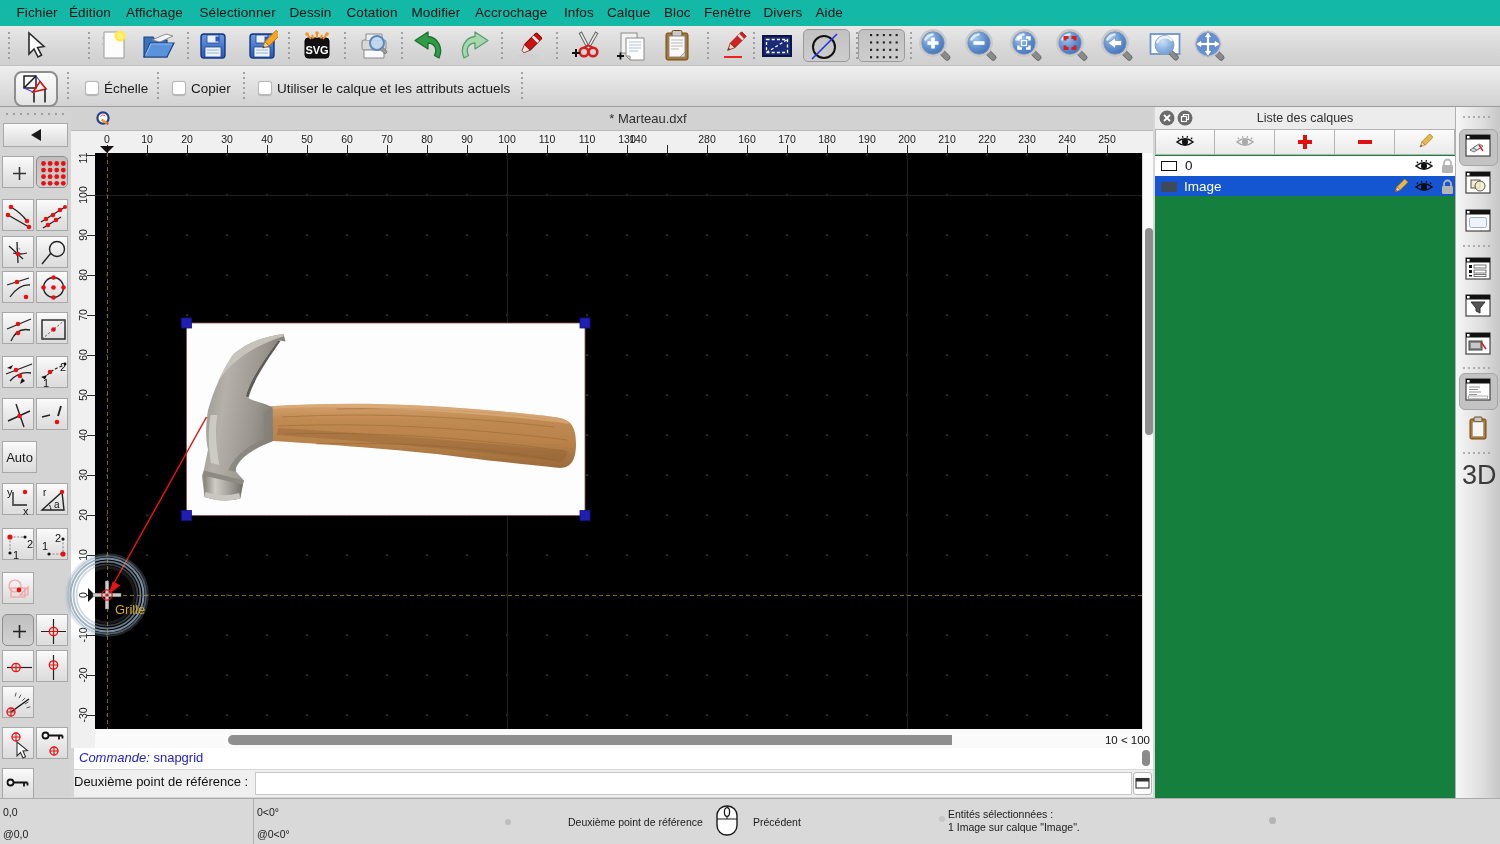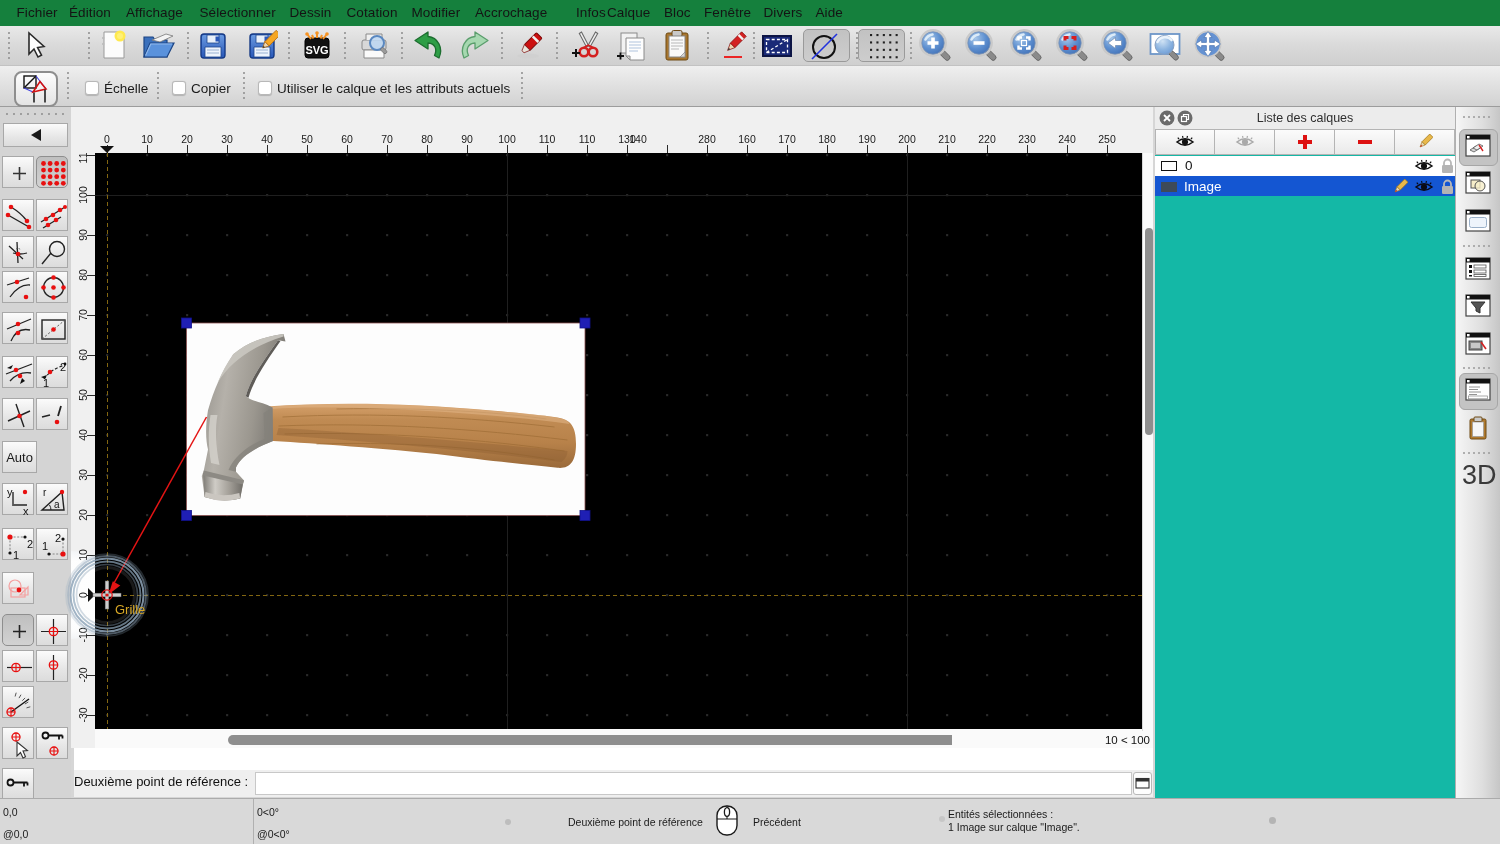--- a/index.html
+++ b/index.html
@@ -1,18 +1,18 @@
 <!DOCTYPE html>
 <html><head><meta charset="utf-8"><style>
 
 * { margin:0; padding:0; box-sizing:border-box; }
 html,body { width:1500px; height:844px; overflow:hidden; }
 body { font-family:"Liberation Sans", sans-serif; position:relative; background:#d6d6d6; }
 .abs { position:absolute; }
-#menubar { left:0; top:0; width:1500px; height:26px; background:#15803d; }
+#menubar { left:0; top:0; width:1500px; height:26px; background:#14b8a6; }
 #menubar span { position:absolute; top:5px; font-size:13.5px; color:#141414; letter-spacing:0.1px; }
 #tb1 { left:0; top:26px; width:1500px; height:80px;
   background:linear-gradient(#e9e9e9, #dadada 48%, #cfcfcf); border-bottom:1px solid #c2c2c2; }
 #tb1 .ico { position:absolute; }
 #tb1 i, #tb2row i, .dock i { position:absolute; width:1.8px; height:1.8px; background:#8f8f8f; border-radius:50%; }
 #tb2row { position:absolute; left:0; top:66px; width:1500px; height:40px;
   background:linear-gradient(#efefef, #e0e0e0 50%, #d2d2d2); border-bottom:1px solid #9c9c9c; height:41px; }
 .activebtn { position:absolute; background:linear-gradient(#c2c2c2,#cdcdcd); border:1px solid #9a9a9a; border-radius:5px; }
 .chk { position:absolute; width:14px; height:14px; background:#fff; border:1px solid #b8b8b8; border-radius:3px; box-shadow:0 0.5px 1px rgba(0,0,0,0.18); }
 .lbl { position:absolute; font-size:13.5px; color:#1a1a1a; }
@@ -32,42 +32,42 @@
 #vruler { position:absolute; left:0; top:46px; width:24px; height:576px; background:#f0f0f0; overflow:hidden; }
 #vruler b { position:absolute; left:-8px; width:40px; height:12px; text-align:center; font-weight:normal; font-size:10.5px; color:#1a1a1a; transform:rotate(-90deg); }
 #vruler u { position:absolute; left:16px; width:8px; height:1px; background:#2a2a2a; }
 #corner { position:absolute; left:0; top:24px; width:24px; height:22px; background:#f0f0f0; }
 #canvas { position:absolute; left:24px; top:46px; width:1047px; height:576px; background:#000; overflow:hidden; }
 #vsb { position:absolute; left:1071px; top:46px; width:11px; height:595px; background:#fafafa; border-left:1px solid #d8d8d8; }
 #hsb { position:absolute; left:24px; top:622px; width:1047px; height:19px; background:#fafafa; }
 #gridinfo { position:absolute; left:881px; top:624px; width:200px; text-align:right; font-size:11.5px; color:#111; background:#fafafa; height:17px; padding-top:3px; padding-right:2px;}
 #cmddock { left:74px; top:748px; width:1079px; height:49px; background:#fff; }
 #statusbar { left:0; top:798px; width:1500px; height:46px; background:#d9d9d9; border-top:1px solid #ababab; font-size:10.5px; color:#1a1a1a; }
-#panel { left:1155px; top:107px; width:300px; height:691px; background:#14b8a6; }
+#panel { left:1155px; top:107px; width:300px; height:691px; background:#15803d; }
 #ptitle { position:absolute; left:0; top:0; width:300px; height:22px; background:#ececec; }
 #pbar { position:absolute; left:0; top:22px; width:300px; height:26px; background:linear-gradient(#fcfcfc,#e9e9e9); }
 #pbar .cell { position:absolute; top:0; width:60px; height:26px; border:1px solid #b4b4b4; border-left:none; }
 #pbar .cell:first-child { border-left:1px solid #b4b4b4; }
 #strip { left:1455px; top:107px; width:45px; height:691px; background:linear-gradient(90deg,#f6f6f6,#dedede 60%,#c6c6c6); border-left:1px solid #b0b0b0; }
 .stripbtn { position:absolute; left:3px; width:39px; height:37px; border-radius:6px; }
 .stripbtn.on { background:#c3c3c3; border:1px solid #a6a6a6; }
 .mini { position:absolute; left:8px; }
 .dotrow i { position:absolute; width:2px; height:2px; background:#9a9a9a; border-radius:50%; }
 </style></head><body>
 
 <div id="menubar" class="abs">
 <span style="left:16.5px">Fichier</span>
 <span style="left:69px">Édition</span>
 <span style="left:126px">Affichage</span>
 <span style="left:199.5px">Sélectionner</span>
 <span style="left:289.5px">Dessin</span>
 <span style="left:346.5px">Cotation</span>
 <span style="left:411.5px">Modifier</span>
 <span style="left:475px">Accrochage</span>
-<span style="left:576px">Infos</span>
+<span style="left:564px">Infos</span>
 <span style="left:607px">Calque</span>
 <span style="left:664px">Bloc</span>
 <span style="left:704px">Fenêtre</span>
 <span style="left:763.5px">Divers</span>
 <span style="left:815.5px">Aide</span>
 </div>
 <div id="tb1" class="abs" style="height:40px">
 <i style="left:8px;top:6px"></i>
     <i style="left:8px;top:11px"></i>
     <i style="left:8px;top:16px"></i>
@@ -633,20 +633,29 @@
         <path d="M12.8 23 h8.4 M17 18.8 v8.4" stroke="#e81010" stroke-width="1.1"></path>
       </svg></div>
 <div class="sbtn" style="left:2px; top:661px"><svg width="33" height="33" viewBox="0 0 33 33" style="">
         <g transform="translate(4,10)">
           <circle cx="3.5" cy="3.5" r="3" fill="none" stroke="#111" stroke-width="1.8"></circle>
           <path d="M6.5 3.5 h14 M17 3.5 v4 M20.5 3.5 v3" stroke="#111" stroke-width="1.8"></path>
         </g>
       </svg></div>
 </div>
 <div id="win" class="abs">
+<div id="wtitle">
+<div style="position:absolute; left:25px; top:4px"><svg width="15" height="15" viewBox="0 0 15 15" style="">
+          <circle cx="7" cy="7" r="5.6" fill="#fff" stroke="#2a3f8c" stroke-width="2.2"></circle>
+          <path d="M4.5 5.5 a3.5 3.5 0 0 1 4.5 -1" stroke="#d44" stroke-width="0.9" fill="none"></path>
+          <path d="M5.5 8.5 l5.5 3.8" stroke="#f0a020" stroke-width="2.4"></path>
+          <circle cx="11.5" cy="12.7" r="1.1" fill="#d43a3a"></circle>
+        </svg></div>
+<div class="t">* Marteau.dxf</div>
+</div>
 <div id="hruler">
 <b style="left:12px">0</b>
 <u style="left:12px"></u>
 <b style="left:52px">10</b>
 <u style="left:52px"></u>
 <b style="left:92px">20</b>
 <u style="left:92px"></u>
 <b style="left:132px">30</b>
 <u style="left:132px"></u>
 <b style="left:172px">40</b>
@@ -822,20 +831,24 @@
         <g>
           <rect x="46" y="58.2" width="28" height="3.6" fill="#cdcdcd" stroke="#7c7c7c" stroke-width="0.5"></rect>
           <rect x="58.2" y="46" width="3.6" height="28" fill="#cdcdcd" stroke="#7c7c7c" stroke-width="0.5"></rect>
         </g>
         <circle cx="60" cy="60" r="5.2" fill="none" stroke="#dd1111" stroke-width="1.2"></circle>
         <circle cx="60" cy="60" r="1.6" fill="#dd1111"></circle>
       </svg></div>
 <div style="position:absolute; left:44px; top:495px; font-size:13px; color:#d8a826">Grille</div>
 </div>
 <div id="cmddock" class="abs">
+<div style="position:absolute; left:0; top:0; width:1079px; height:22px; background:#fff; border-bottom:1px solid #d8d8d8">
+      <span style="position:absolute; left:5px; top:2px; font-size:13px; color:#2222cc"><i>Commande:</i> snapgrid</span>
+      <div style="position:absolute; left:1068px; top:2px; width:8px; height:16px; background:#8a8a8a; border-radius:4px"></div>
+    </div>
 <div style="position:absolute; left:0; top:22px; width:1079px; height:27px; background:#efefef">
       <span style="position:absolute; left:0px; top:4px; font-size:13px; color:#111">Deuxième point de référence :</span>
       <div style="position:absolute; left:181px; top:2px; width:877px; height:23px; background:#fff; border:1px solid #c8c8c8"></div>
       <div style="position:absolute; left:1059px; top:2px; width:19px; height:23px; background:#fdfdfd; border:1px solid #b8b8b8; border-radius:3px"><svg width="17" height="21" viewBox="0 0 17 21" style="">
           <rect x="2" y="5.5" width="13" height="9.5" fill="#fff" stroke="#333" stroke-width="1.1"></rect>
           <rect x="2" y="5.5" width="13" height="3" fill="#333"></rect>
         </svg></div>
     </div>
 </div>
 <div id="panel" class="abs">

